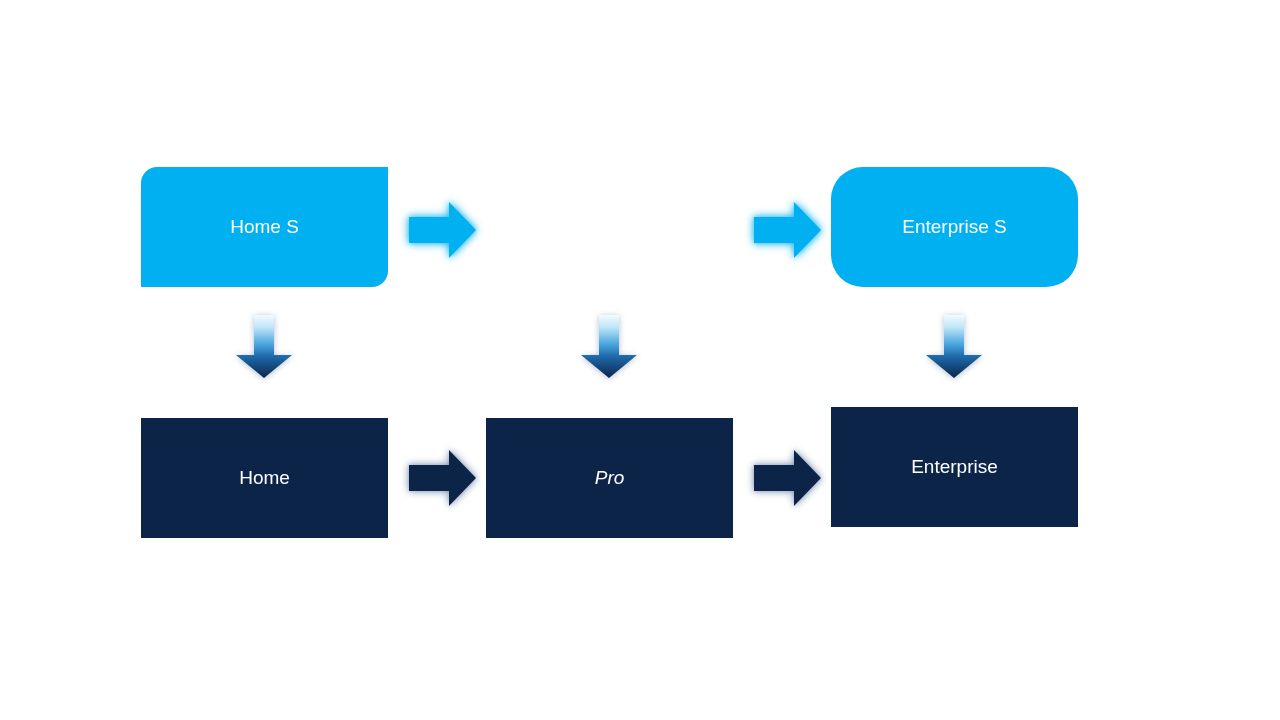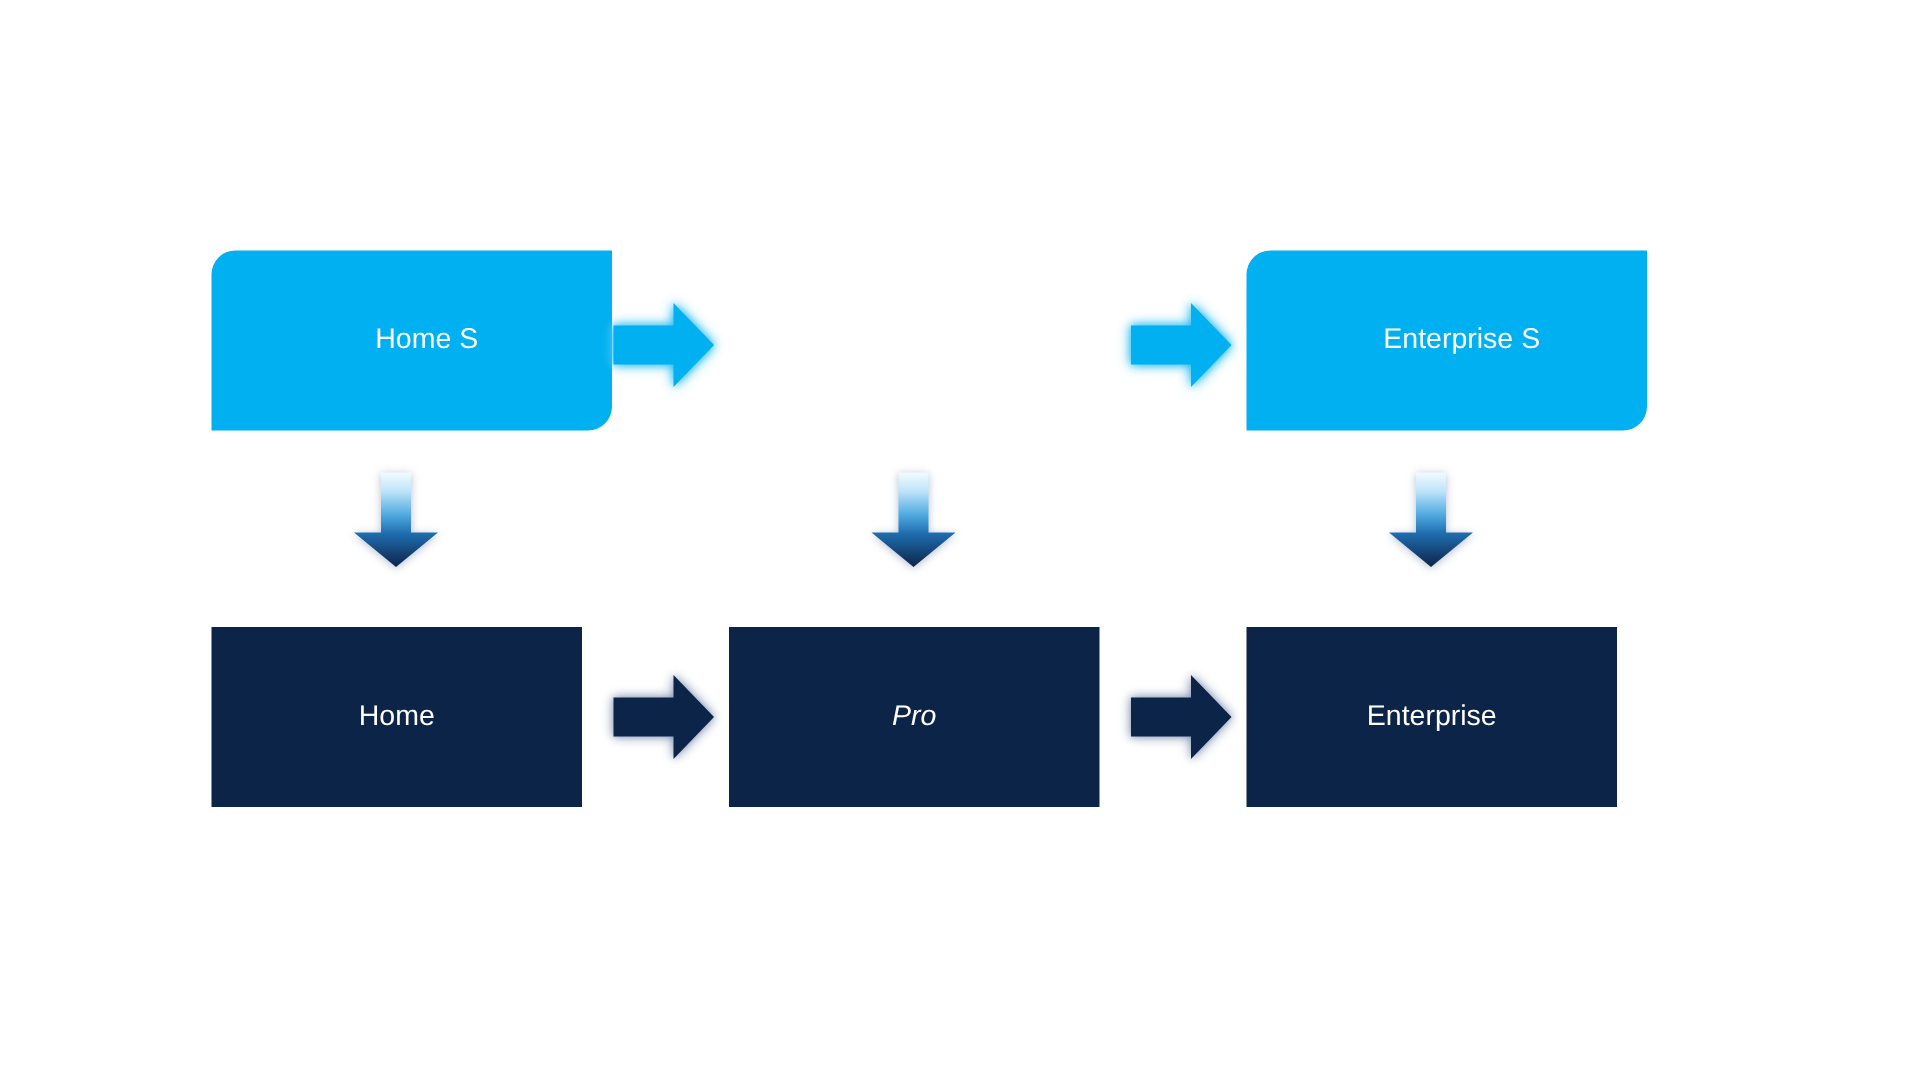--- a/index.html
+++ b/index.html
@@ -20,40 +20,39 @@
     width:247px;height:120px;
     display:flex;align-items:center;justify-content:center;
     color:var(--label-text,#fff);
     font-size:19px;
     line-height:1.2;
     text-align:center;
   }
   .node-top{
     background:var(--accent-light,#00B0F0);
     border-radius:16px 0 16px 0;
-    padding-left:20px;
   }
   .node-bottom{
     background:var(--accent-dark,#0D2449);
     border-radius:0;
   }
   .arrow{position:absolute;}
   .arrow svg{display:block;overflow:visible;}
   .fill-light{fill:var(--accent-light,#00B0F0);}
   .fill-dark{fill:var(--accent-dark,#0D2449);}
   .glow-light svg{filter:drop-shadow(0 0 4px rgba(0,176,240,.85)) drop-shadow(0 0 2px rgba(140,220,250,.9));}
   .glow-dark svg{filter:drop-shadow(0 0 4px rgba(40,70,120,.45)) drop-shadow(0 0 2px rgba(60,90,140,.35));}
   .glow-soft svg{filter:drop-shadow(0 1px 3px rgba(40,70,120,.35));}
   
   #t0{left:141px;top:167px;}
   #t1{left:486px;top:167px;}
-  #t2{left:831px;top:167px;}
+  #t2{left:831px;top:167px;border-radius:32px;}
   #b0{left:141px;top:418px;}
   #b1{left:486px;top:418px;font-style:italic;}
-  #b2{left:831px;top:418px;}
+  #b2{left:831px;top:407px;}
   #ha-t0{left:409px;top:201px;}
   #ha-t1{left:754px;top:201px;}
   #ha-b0{left:409px;top:449px;}
   #ha-b1{left:754px;top:449px;}
   #va0{left:235px;top:315px;}
   #va1{left:580px;top:315px;}
   #va2{left:925px;top:315px;}
 </style>
 </head>
 <body>

